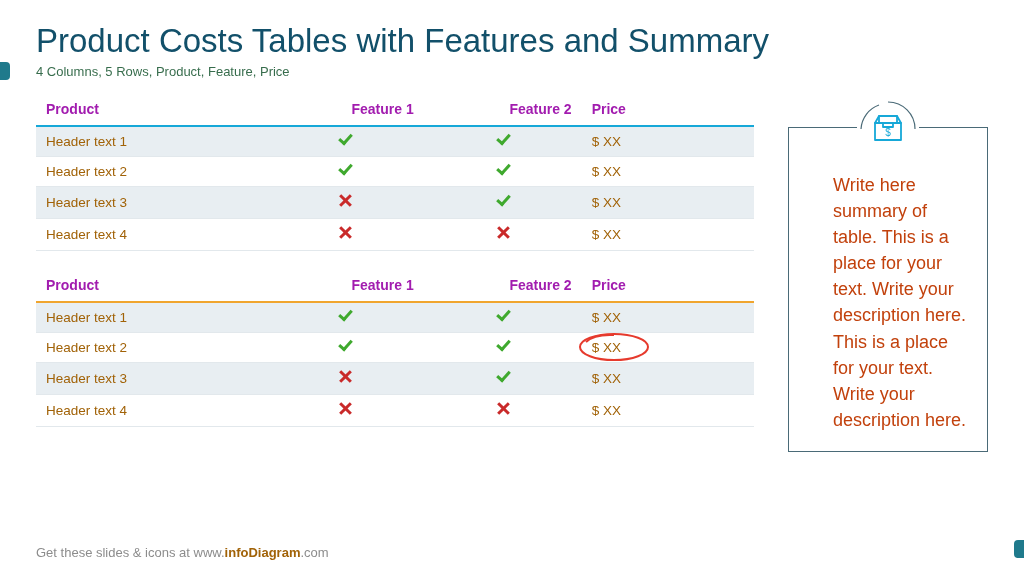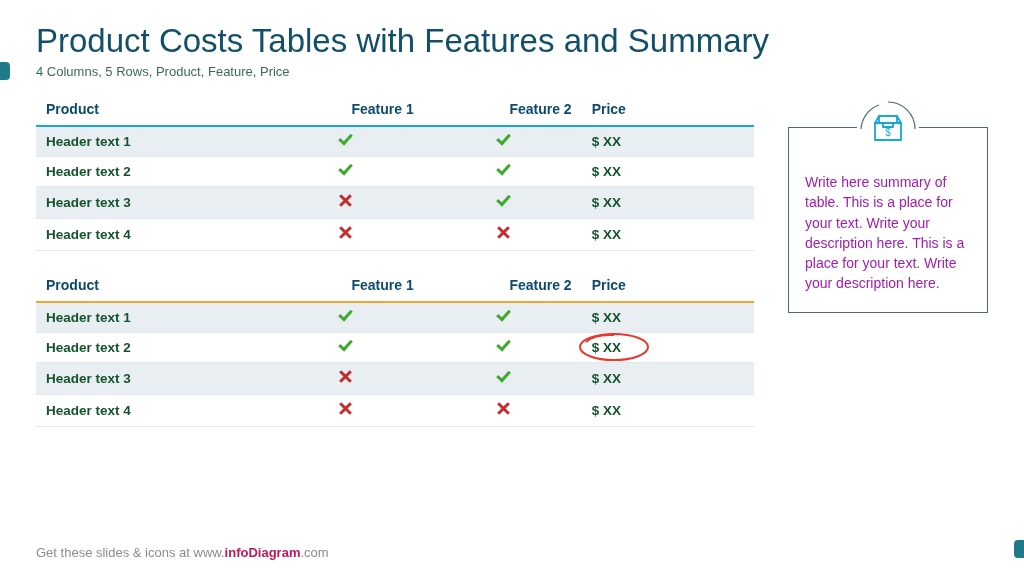--- a/index.html
+++ b/index.html
@@ -49,36 +49,35 @@
     flex: 1 1 auto;
   }
   table {
     width: 100%;
     border-collapse: collapse;
     font-size: 13.5px;
   }
   table + table { margin-top: 18px; }
   thead th {
     text-align: left;
-    color: #0c4a6e;
+    color: #a21caf;
     font-weight: 700;
     padding: 8px 10px;
     font-size: 14px;
   }
   th.col-product { width: 32%; }
   th.col-feat { width: 22%; text-align: right; }
   th.col-price { width: 24%; margin-top: 29px; }
   .accent-a thead tr { border-bottom: 2.5px solid #16a8d8; }
   .accent-b thead tr { border-bottom: 2.5px solid #f0a52e; }
   tbody tr { border-bottom: 1px solid #e2e8ec; }
   tbody tr:nth-child(odd) { background: #e8eef2; }
   tbody td {
     padding: 7px 10px;
-    color: #14532d;
-    font-weight: bold;
+    color: #a16207;
   }
   tbody td.center { text-align: center; }
   .check {
     display: inline-block;
     width: 16px; height: 12px;
     position: relative;
   }
   .check::after {
     content: "";
     position: absolute;
@@ -122,31 +121,32 @@
   }
   .summary-card .icon-wrap {
     position: absolute;
     left: 50%; top: -30px;
     transform: translateX(-50%);
     width: 62px; height: 62px;
     background: #fff;
   }
   .summary-card .icon-wrap svg { width: 62px; height: 62px; }
   .summary-text {
-    font-size: 14px;
-    color: #a21caf;
+    font-size: 18px;
+    color: #c2410c;
     line-height: 1.45;
+    margin-left: 28px;
   }
   .footer {
     position: absolute;
     left: 36px; bottom: 16px;
     font-size: 13px;
     color: #8c8c8c;
   }
-  .footer b { color: #be185d; font-weight: 700; }
+  .footer b { color: #a16207; font-weight: 700; }
 </style>
 </head>
 <body>
 
 <div class="side-accent-left"></div>
 <div class="side-accent-right"></div>
 
 <div class="slide">
   <h1 class="title">Product Costs Tables with Features and Summary</h1>
   <div class="subtitle">4 Columns, 5 Rows, Product, Feature, Price</div>

